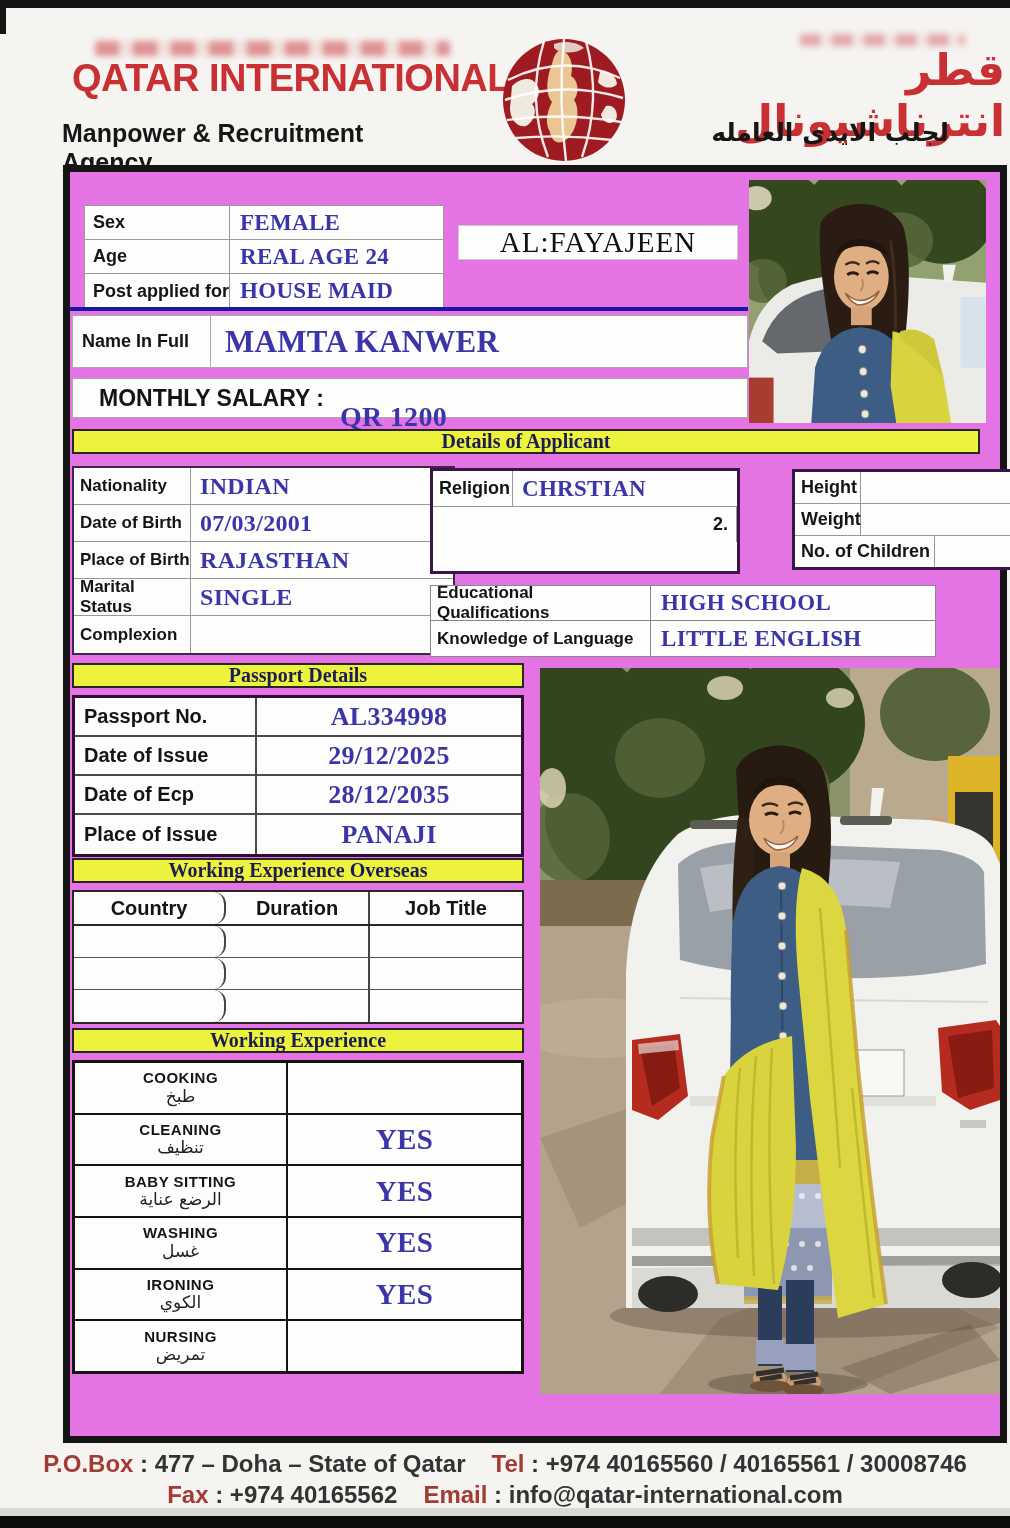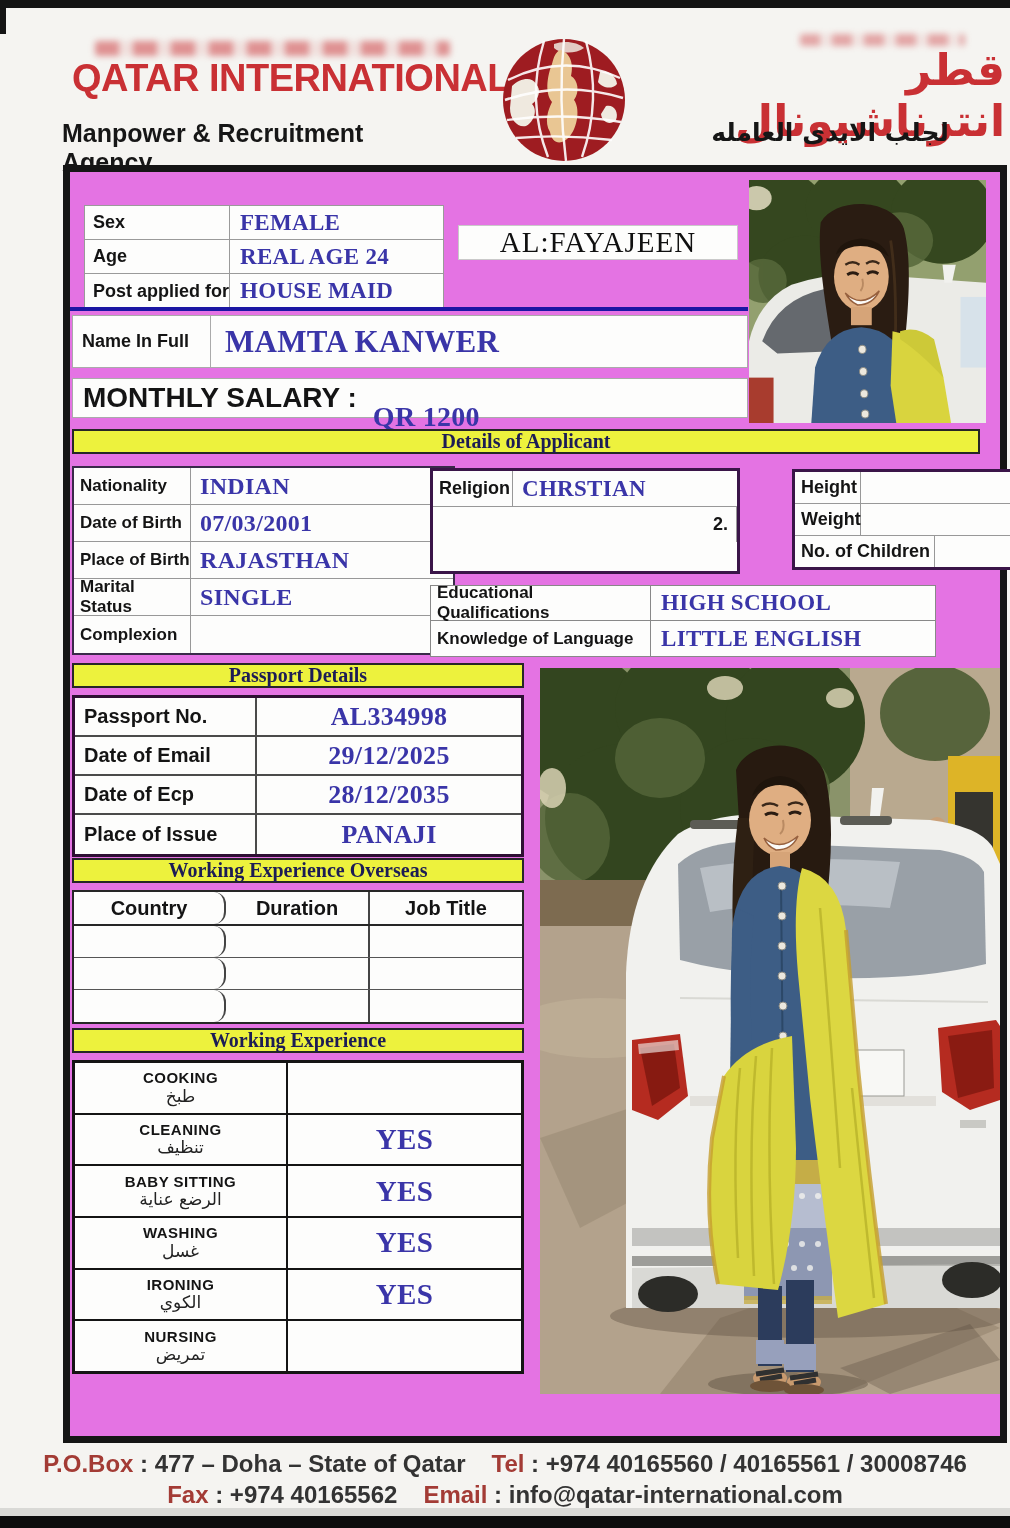--- a/index.html
+++ b/index.html
@@ -46,21 +46,21 @@
                font-weight:400; font-size:29px; color:#101010; letter-spacing:1px; }
 
   .navy-line { left:0; top:135px; width:678px; height:4px; background:#1b16a3; }
 
   .name-row { left:2px; top:143px; width:676px; height:53px; background:#fdfdfc; border:1px solid #aaa; display:flex; }
   .name-row .cell-l { width:138px; border-right:1px solid #aaa; display:flex; align-items:center; padding-left:9px; }
   .name-row .cell-v { flex:1; display:flex; align-items:center; padding-left:14px; font-size:31px; }
 
   .salary-row { left:2px; top:206px; width:676px; height:40px; background:#fdfdfc; border:1px solid #aaa;
                 display:flex; align-items:center; }
-  .salary-row .lbl { font-size:28px; padding-left:10px; }
+  .salary-row .lbl { font-size:23px; padding-left:26px; }
   .salary-row .val { font-size:28px; padding-left:16px;margin-top:38px; }
 
   .banner { background:#edf23d; border:2px solid #262626; display:flex; align-items:center; justify-content:center;
             font-family:"Liberation Serif", serif; font-weight:700; font-size:20px; color:#1c1c55; height:25px; }
   .banner-details { left:2px; top:257px; width:908px; }
   .banner-passport { left:2px; top:491px; width:452px; }
   .banner-overseas { left:2px; top:686px; width:452px; }
   .banner-work { left:2px; top:856px; width:452px; }
 
   .details-left { left:2px; top:294px; width:383px; background:#fdfdfc; border:2px solid #3a2a4a; }
@@ -306,21 +306,21 @@
 
   <div class="abs passport-tbl">
     <div class="pp-row">
       <div class="cell-l">
           <span class="lbl">Passport No.</span>
         </div>
       <div class="cell-v val">AL334998</div>
     </div>
     <div class="pp-row">
       <div class="cell-l">
-          <span class="lbl">Date of Email</span>
+          <span class="lbl">Date of Issue</span>
         </div>
       <div class="cell-v val">29/12/2025</div>
     </div>
     <div class="pp-row">
       <div class="cell-l">
           <span class="lbl">Date of Ecp</span>
         </div>
       <div class="cell-v val">28/12/2035</div>
     </div>
     <div class="pp-row">

